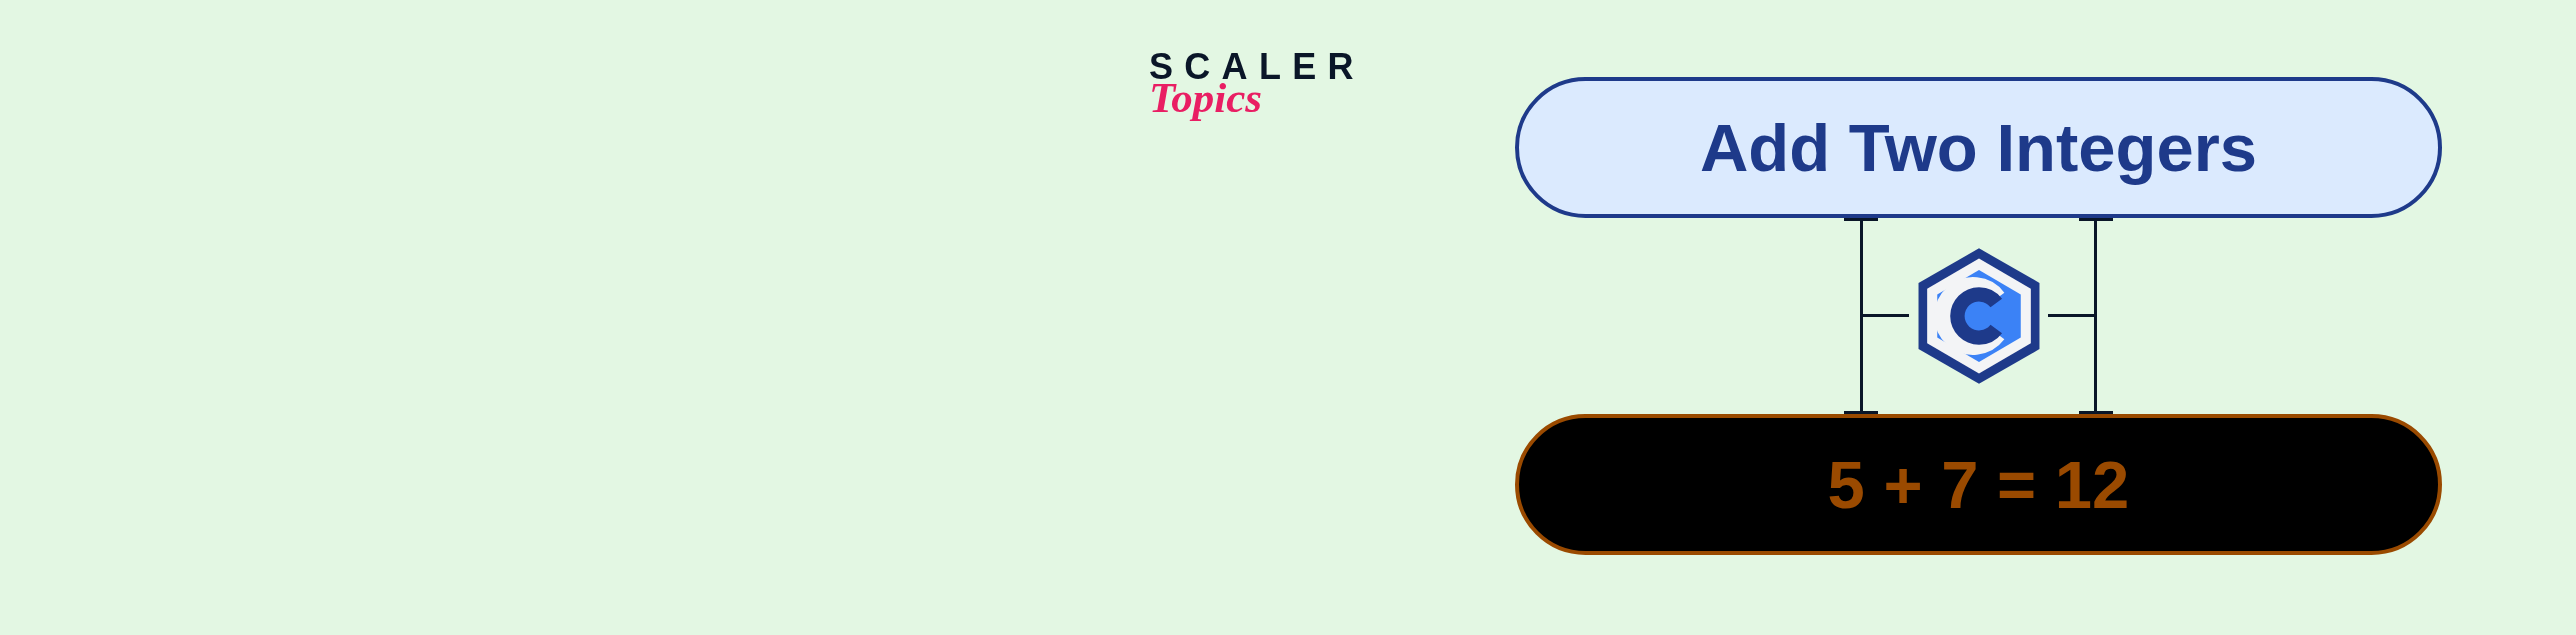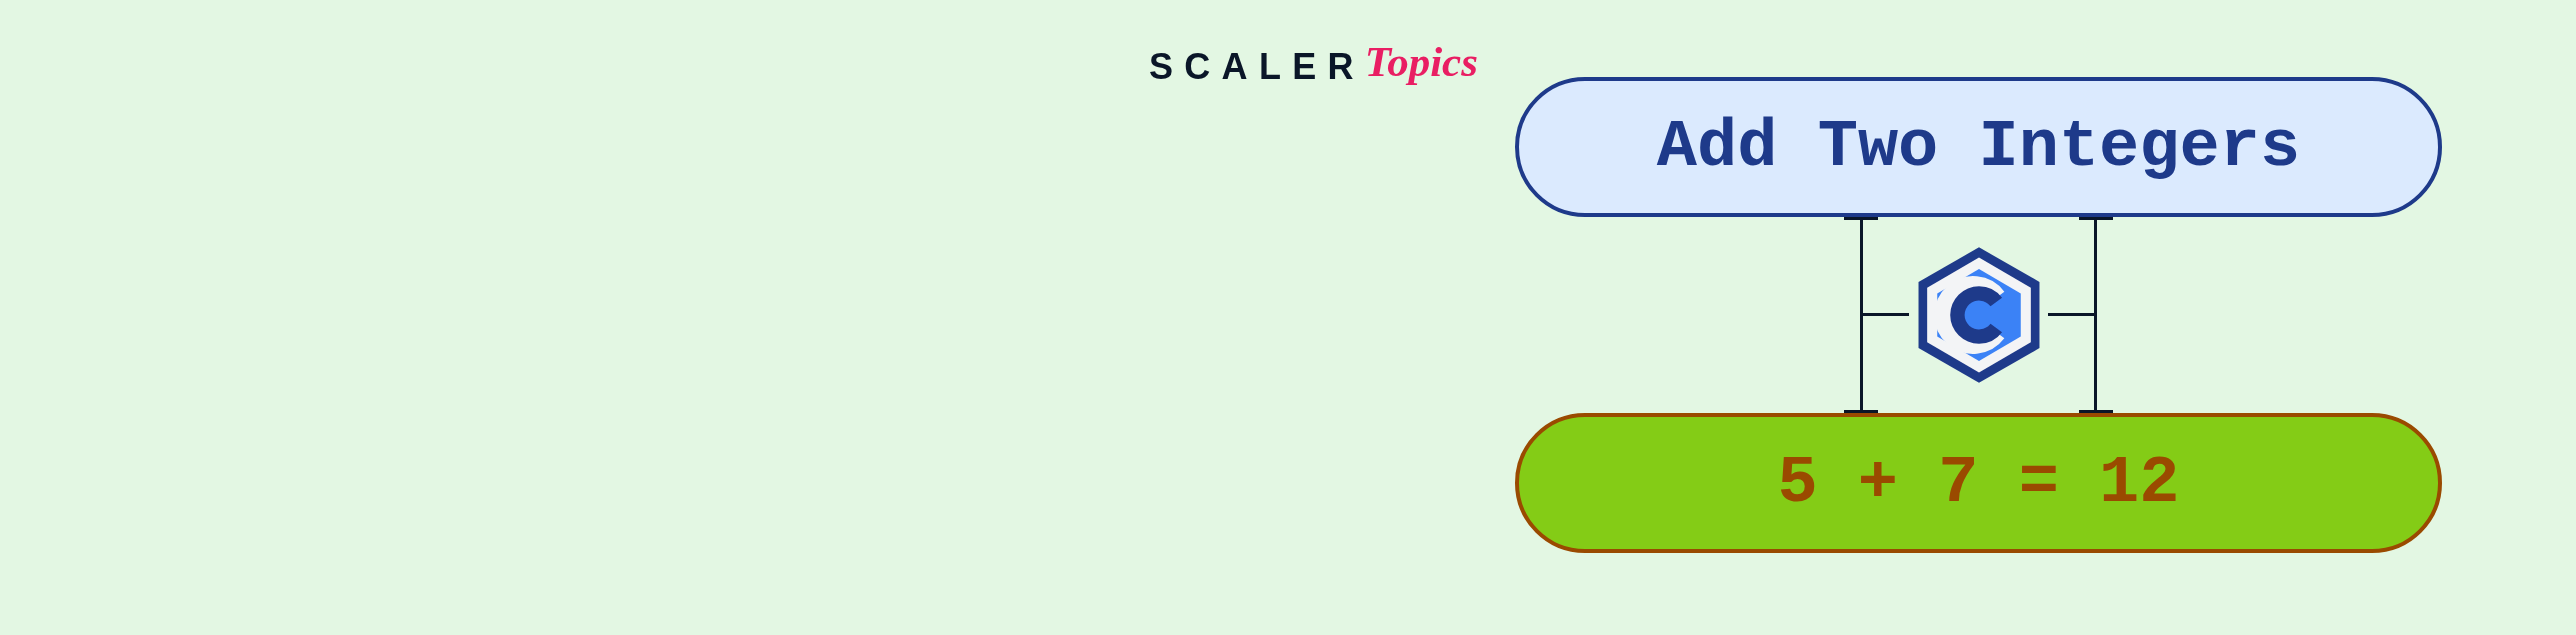--- a/index.html
+++ b/index.html
@@ -8,20 +8,21 @@
     height: 636px;
     background: #e3f7e3;
     font-family: -apple-system, BlinkMacSystemFont, 'Segoe UI', Arial, sans-serif;
     position: relative;
   }
   .logo {
     position: absolute;
     top: 49px;
     left: 1149px;
     display: flex;
+    flex-direction: column;
     align-items: flex-start;
   }
   .logo-scaler {
     font-size: 36px;
     font-weight: 900;
     letter-spacing: 11.3px;
     color: #0a1628;
     line-height: 1;
   }
   .logo-topics {
@@ -42,29 +43,28 @@
     flex-direction: column;
     align-items: center;
   }
   .pill {
     border-radius: 103px;
     padding: 28px 57px;
     font-size: 67px;
     font-weight: 700;
     text-align: center;
     width: 927px;
-    font-family: Liberation Mono, monospace;
   }
   .pill-top {
     background: #dbeafe;
     border: 4.1px solid #1e3a8a;
     color: #1e3a8a;
   }
   .pill-bottom {
-    background: #84cc16;
+    background: #000000;
     border: 4.1px solid #9a4a00;
     color: #9a4a00;
   }
   .connector-area {
     position: relative;
     height: 196px;
     width: 361px;
   }
   .v-line {
     position: absolute;

